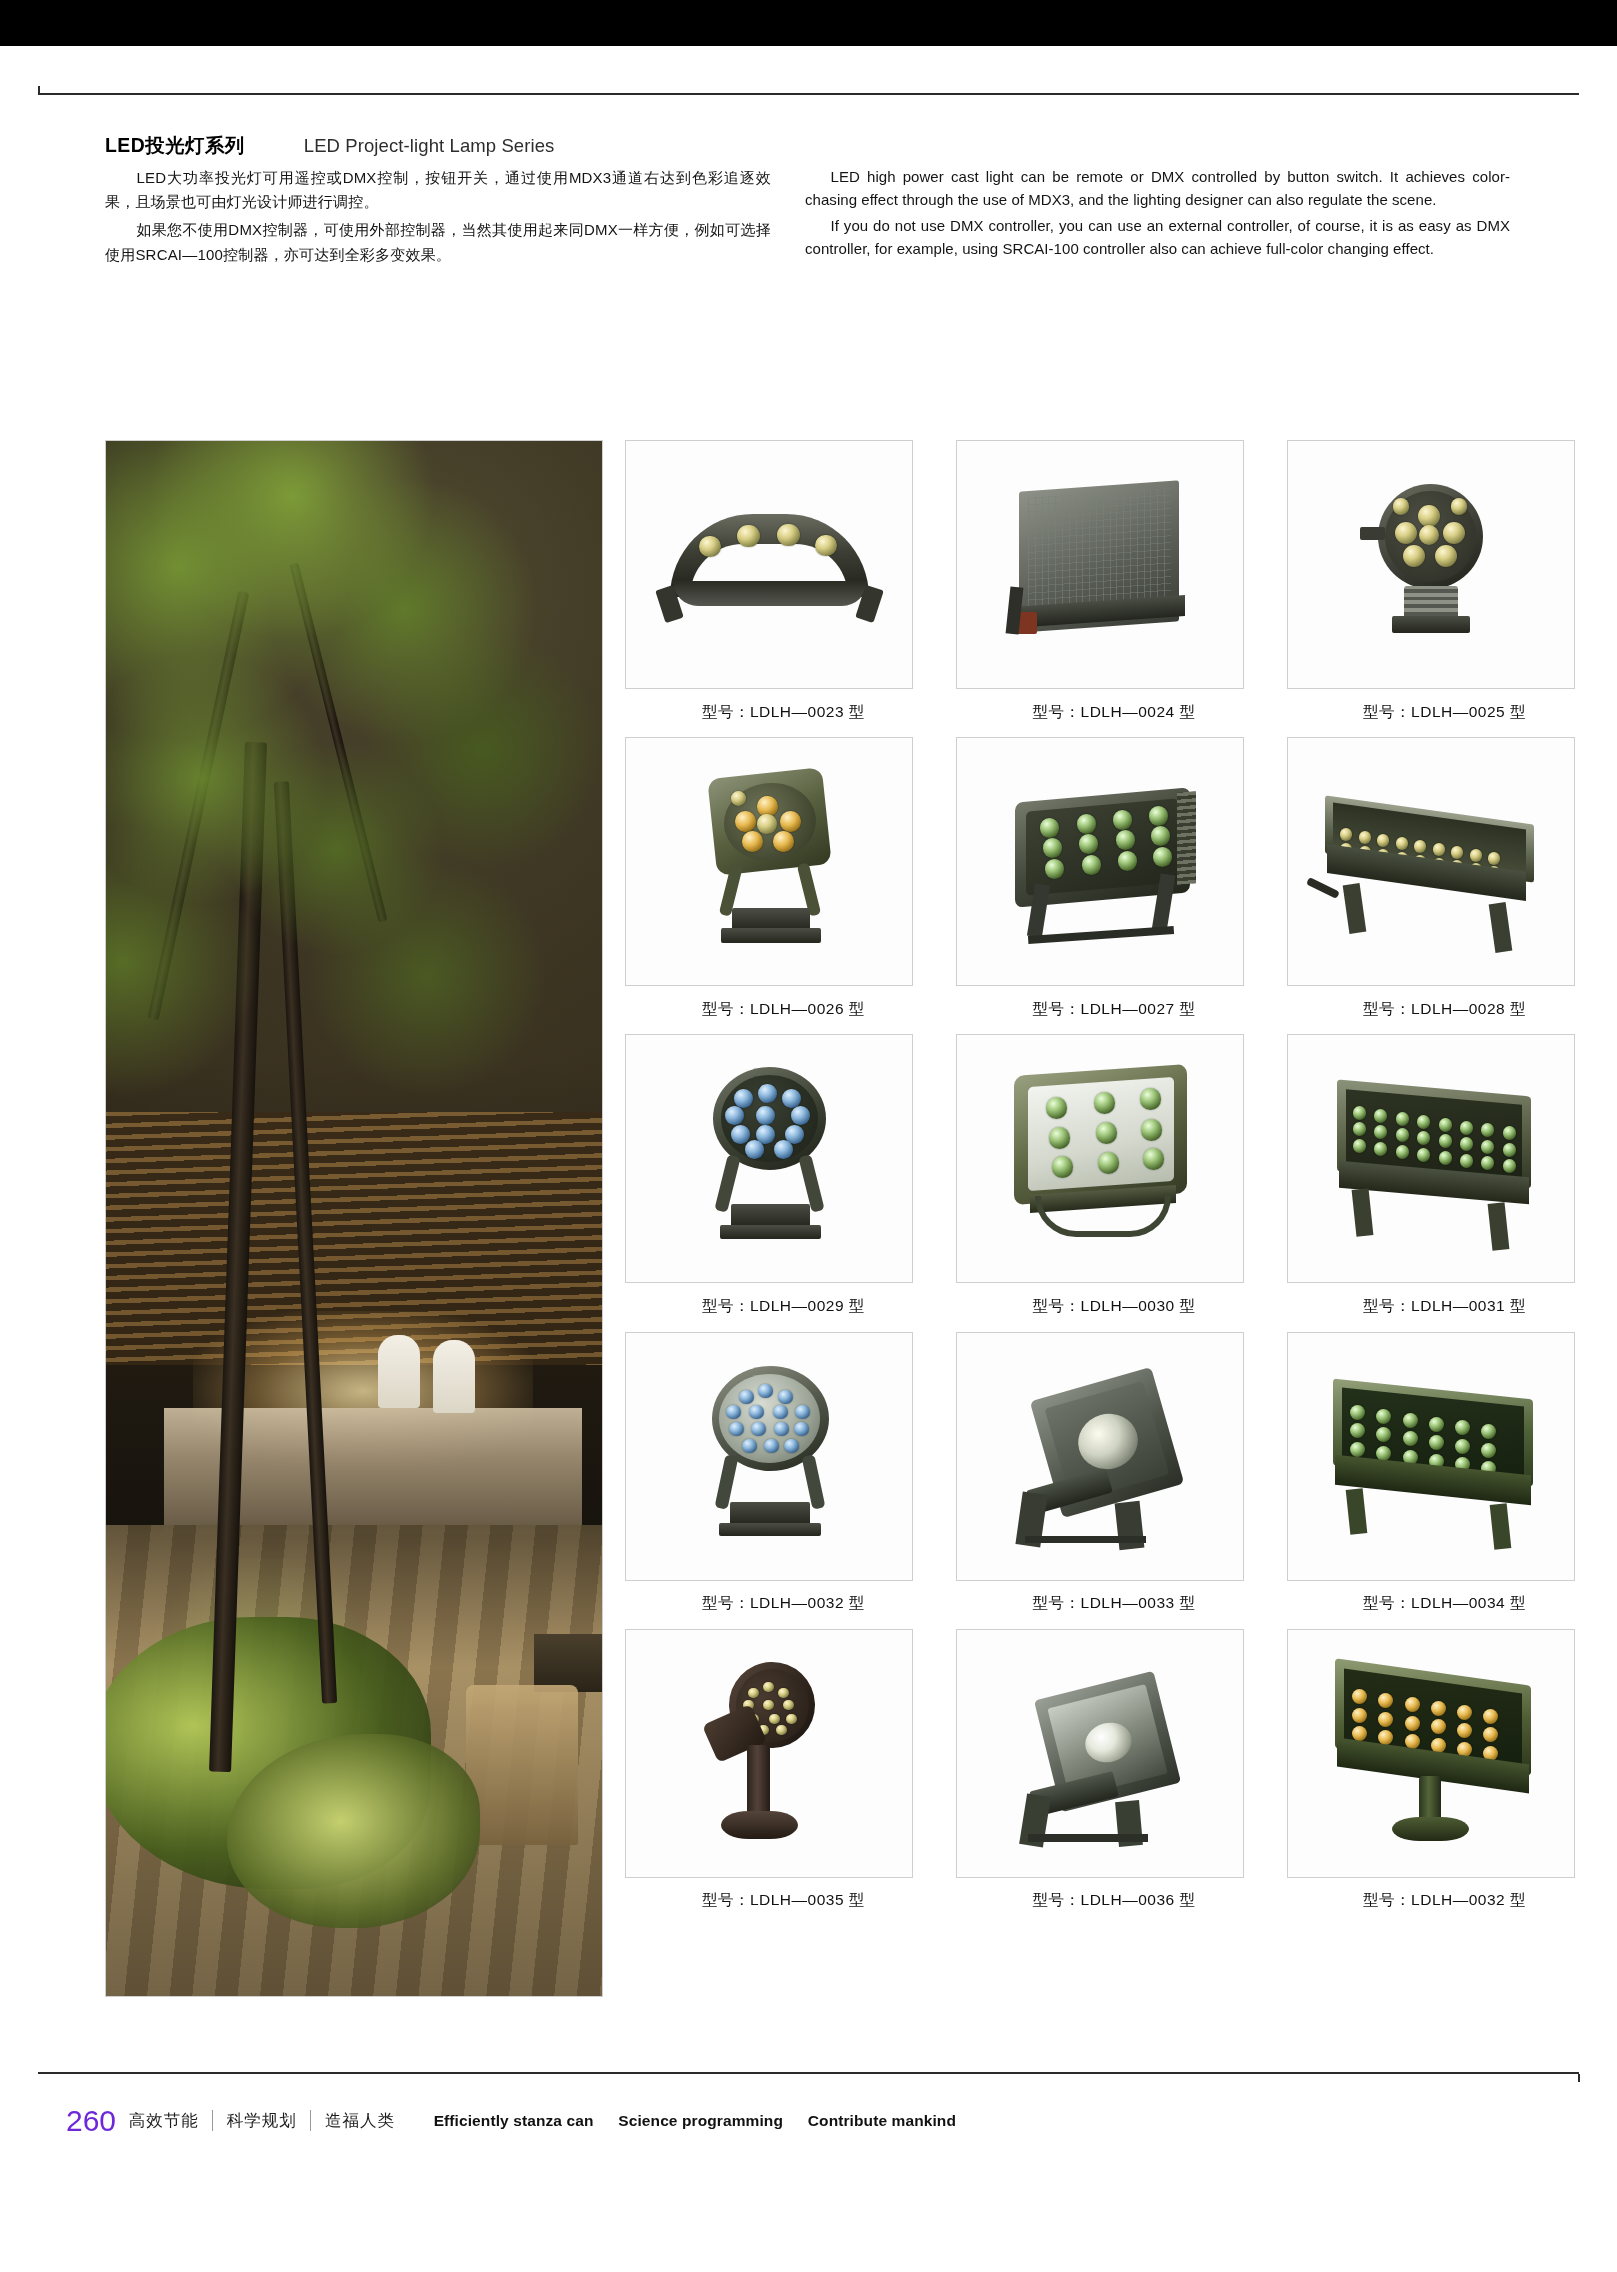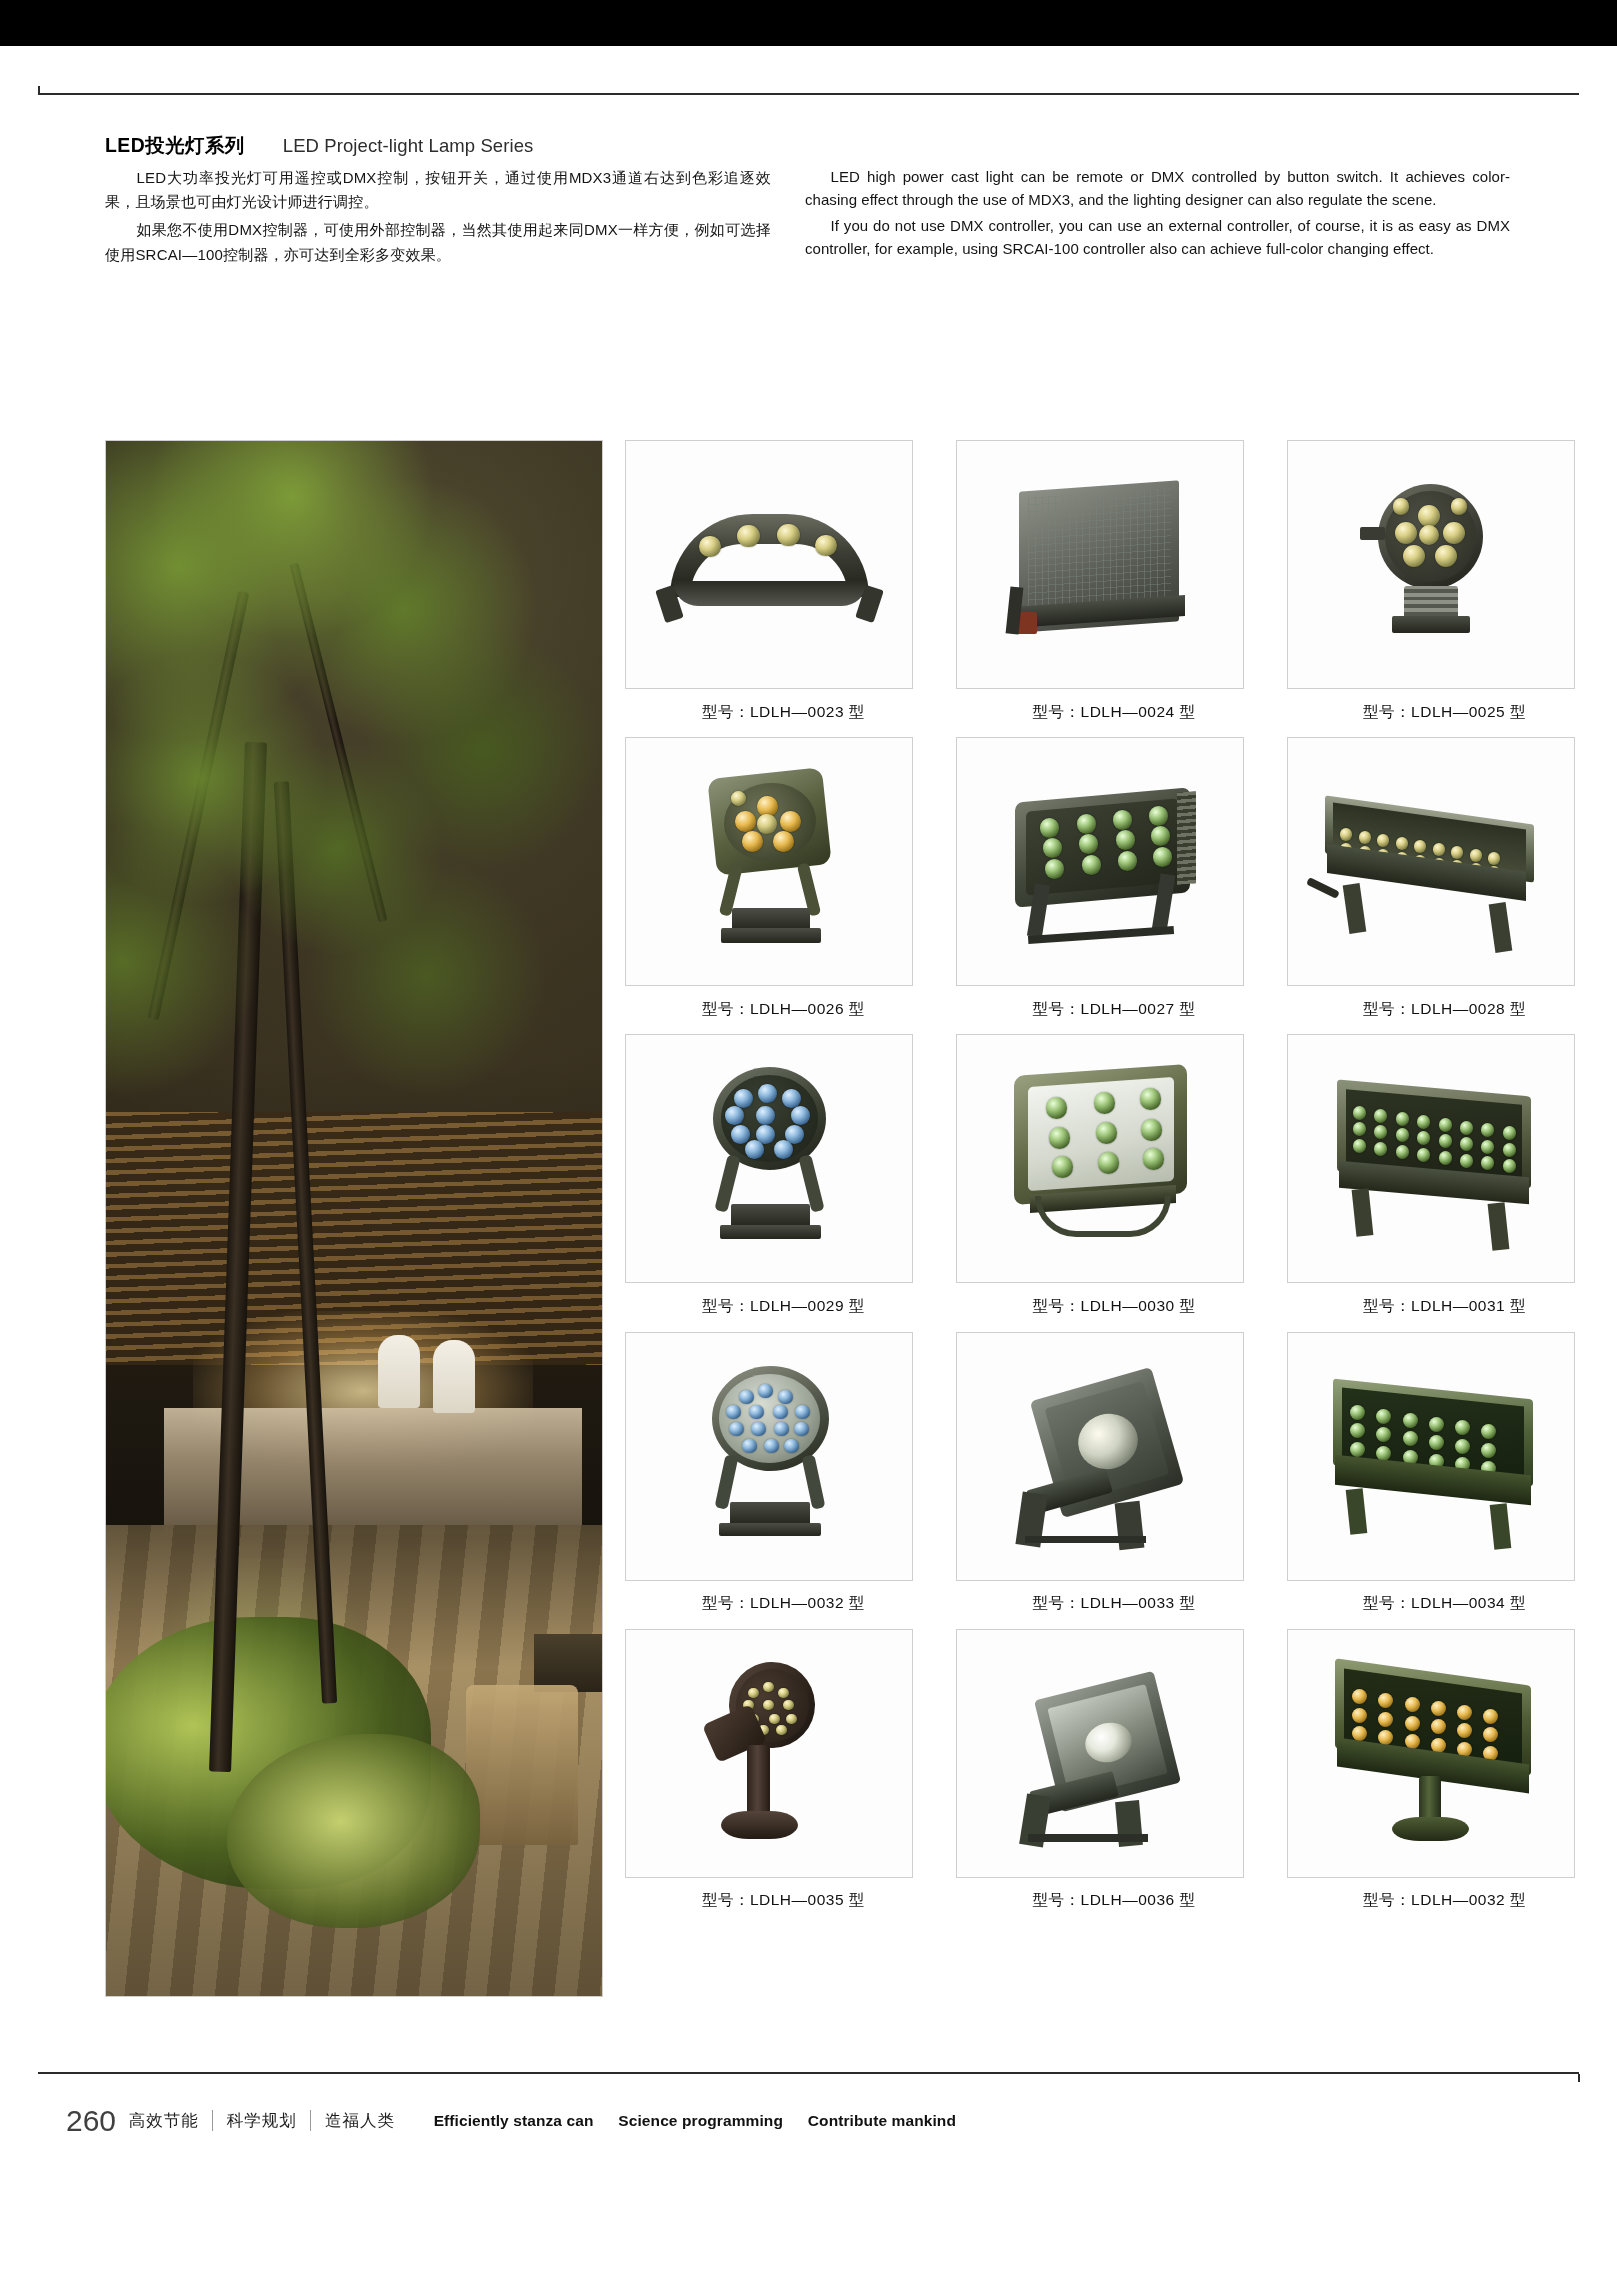--- a/index.html
+++ b/index.html
@@ -109,21 +109,21 @@
   }
   .intro-title-cn {
     font-size: 19.4px;
     font-weight: bold;
     color: #000;
     letter-spacing: 0.5px;
   }
   .intro-title-en {
     font-size: 18.5px;
     color: #2d2d2d;
-    margin-left: 38px;
+    margin-left: 59px;
     letter-spacing: 0.1px;
   }
   .intro-cols {
     display: flex;
     gap: 34px;
   }
   .intro-col-cn {
     width: 666px;
     font-size: 15px;
     line-height: 1.62;
@@ -343,21 +343,21 @@
     background: #2b2b2b;
   }
   .footer-row {
     display: flex;
     align-items: center;
     margin-top: 30px;
     padding-left: 28px;
   }
   .footer-pageno {
     font-size: 30px;
-    color: #404040;
+    color: #6d28d9;
     letter-spacing: 0;
     margin-right: 12.6px;
     text-align: center;
   }
   .footer-cn {
     display: flex;
     align-items: center;
     font-size: 16.5px;
     color: #1d1d1d;
     letter-spacing: 1px;

